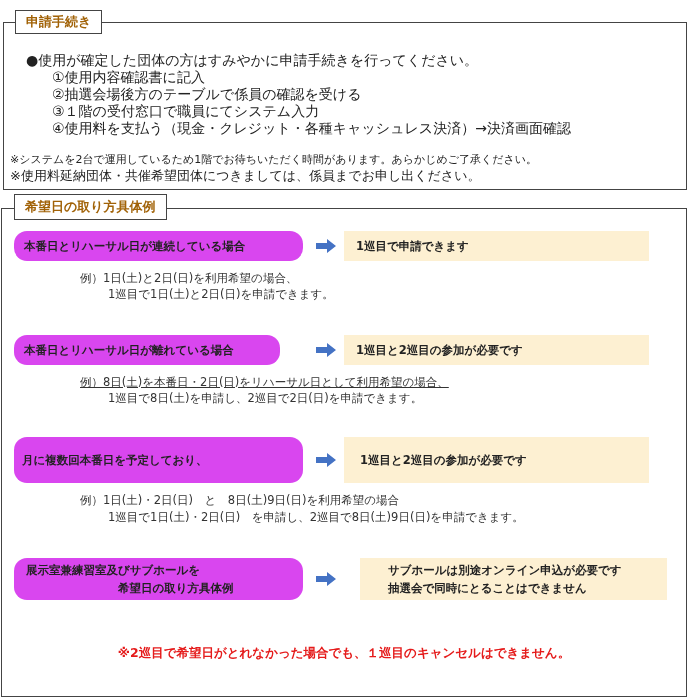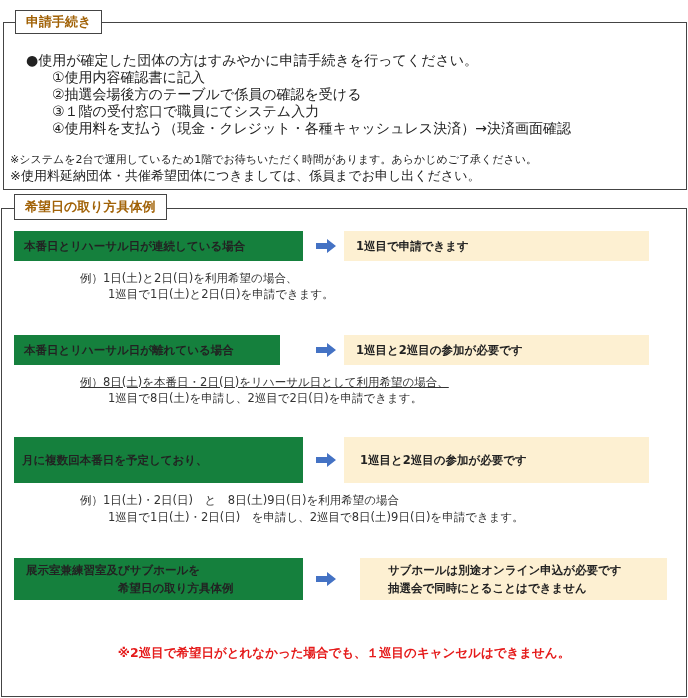--- a/index.html
+++ b/index.html
@@ -13,23 +13,23 @@
   }
   .frame-title {
     position: absolute; background: #ffffff; border: 1px solid #444444;
     font-size: 13px; font-weight: bold; color: #a16207;
     padding: 0 10px; line-height: 22px; white-space: nowrap;
   }
   .proc-text {
     position: absolute; font-size: 14px; line-height: 16px; white-space: nowrap; color: #222;
   }
   .case-box {
-    position: absolute; background: #15803d;
+    position: absolute; background: #d946ef;
     font-size: 11.5px; font-weight: bold; color: #222; line-height: 18px;
-    display: flex; align-items: center; box-sizing: border-box; padding-left: 10px;
+    display: flex; align-items: center; box-sizing: border-box; padding-left: 10px; border-radius: 13px;
   }
   .result-box {
     position: absolute; background: #fdf0d2;
     font-size: 11.5px; font-weight: bold; color: #222; line-height: 18px;
     display: flex; align-items: center; box-sizing: border-box; padding-left: 12px;
   }
   .arrow { position: absolute; width: 20px; height: 14px; }
   .example {
     position: absolute; font-size: 11.5px; line-height: 16px; white-space: nowrap; color: #333;
   }

